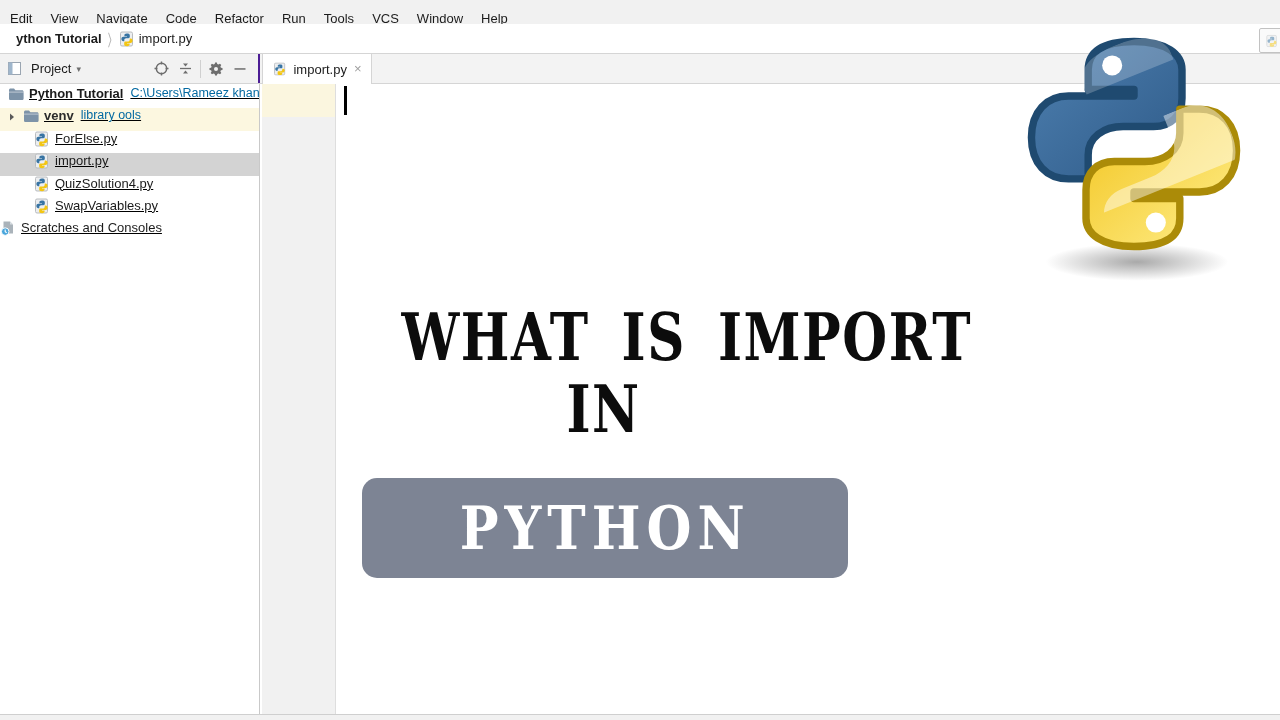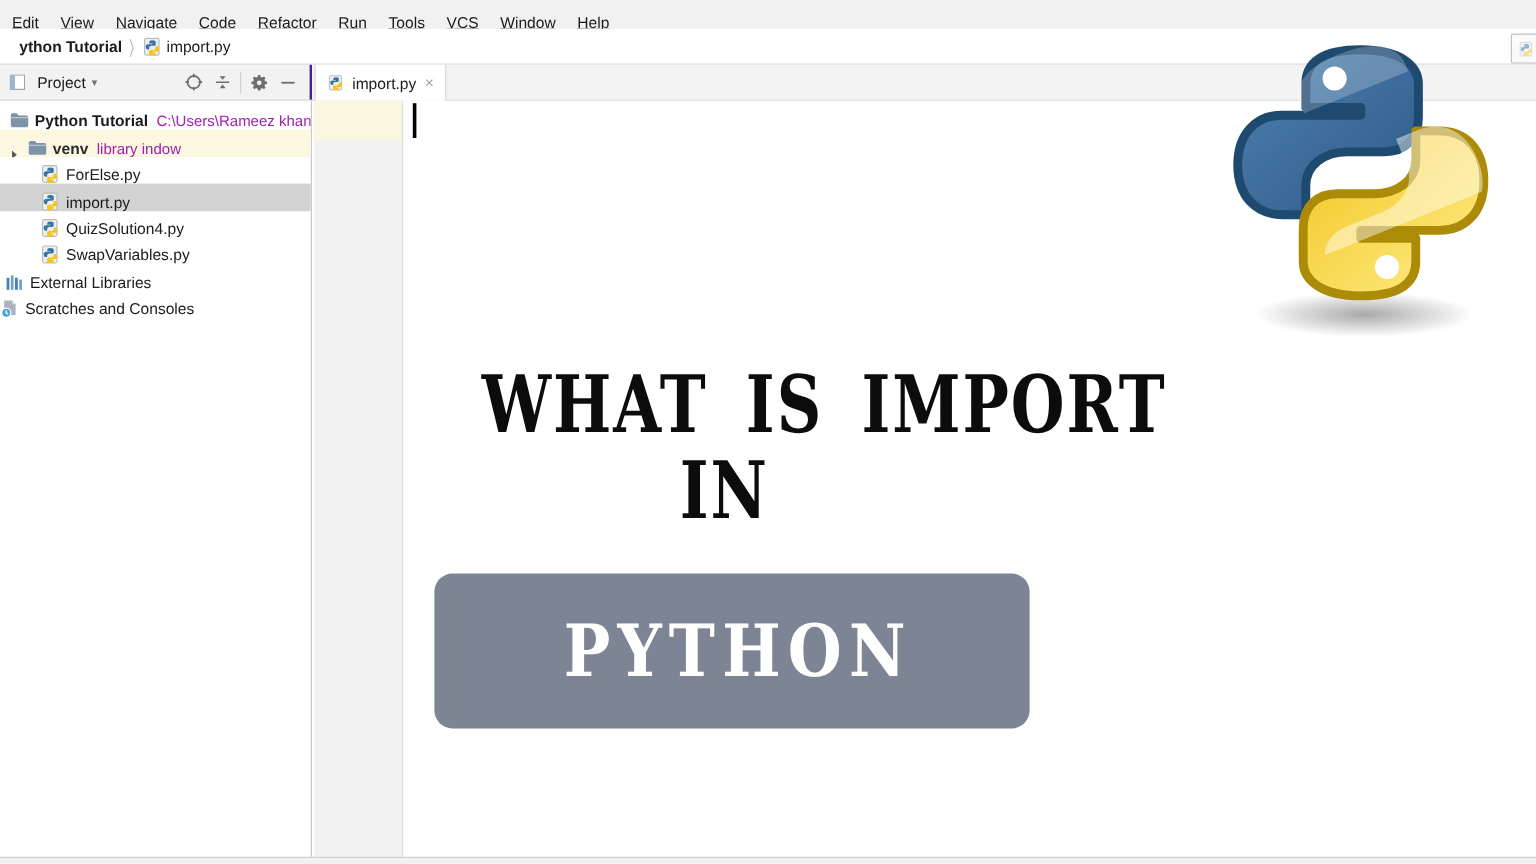--- a/index.html
+++ b/index.html
@@ -5,21 +5,21 @@
   html,body{margin:0;padding:0;}
   #page{
     position:relative;width:1280px;height:720px;overflow:hidden;
     background:#ffffff;font-family:"Liberation Sans",sans-serif;
     -webkit-font-smoothing:antialiased;
   }
   
   .menu-bar{
     position:absolute;left:0;top:0;width:1280px;height:39px;
     background:#f1f1f1;border-bottom:1px solid #dadada;
-    display:flex;align-items:center;padding-left:1px;box-sizing:border-box;text-decoration:underline;
+    display:flex;align-items:center;padding-left:1px;box-sizing:border-box;
   }
   .menu-item{
     font-size:13px;color:#1b1b1b;padding:0 9px;line-height:22px;cursor:default;
   }
   .menu-item u{text-decoration:underline;}
   
   .breadcrumb-bar{
     position:absolute;left:0;top:24px;width:1280px;height:30px;
     background:#ffffff;border-bottom:1px solid #d5d5d5;
     display:flex;align-items:center;box-sizing:border-box;
@@ -55,29 +55,29 @@
     display:flex;align-items:center;justify-content:center;box-sizing:border-box;gap:5px;
   }
   .tab-label{font-size:13px;color:#1b1b1b;}
   .tab-close{font-size:13px;color:#9e9e9e;margin-left:2px;line-height:10px;}
   
   .project-panel{
     position:absolute;left:0;top:84px;width:260px;bottom:6px;background:#ffffff;
     border-right:1px solid #c9c9c9;box-sizing:border-box;overflow:hidden;
   }
   .tree{padding-top:2px;}
-  .tree-row{height:22.4px;display:flex;align-items:flex-end;white-space:nowrap;overflow:hidden;}
+  .tree-row{height:22.4px;display:flex;align-items:flex-start;white-space:nowrap;overflow:hidden;text-decoration:underline;}
   .tree-row.venv-row{background:#fcf7e0;}
   .tree-row.selected{background:#d3d3d3;}
   .tree-arrow{width:10px;height:10px;margin-right:6px;flex:0 0 auto;}
   .tree-icon{width:16px;height:16px;margin-right:5px;flex:0 0 auto;display:flex;align-items:center;}
   .tree-label{font-size:13px;color:#1b1b1b;}
   .tree-label.bold{font-weight:bold;}
   .tree-label.semibold{font-weight:bold;color:#2b2b2b;}
-  .tree-detail{font-size:12.5px;color:#a21caf;margin-left:7px;}
+  .tree-detail{font-size:12.5px;color:#0369a1;margin-left:7px;}
   .gutter{
     position:absolute;left:262px;top:84px;width:74px;bottom:6px;background:#f1f1f1;
     border-right:1px solid #dedede;box-sizing:border-box;
   }
   .gutter-yellow{position:absolute;left:0;top:0;width:100%;height:33px;background:#fbf6df;}
   .editor{position:absolute;left:337px;top:84px;right:0;bottom:6px;background:#ffffff;}
   .caret{position:absolute;left:7px;top:2px;width:3px;height:29px;background:#000;}
   .bottom-strip{
     position:absolute;left:0;bottom:0;width:1280px;height:6px;
     background:#f1f1f1;border-top:1px solid #cfcfcf;box-sizing:border-box;
@@ -92,22 +92,22 @@
   .overlay-wrap{position:absolute;left:321px;top:0;width:566px;height:720px;pointer-events:none;}
   .title-line{
     position:absolute;left:0;width:100%;text-align:center;
     font-family:"DejaVu Serif","Liberation Serif",serif;font-weight:bold;color:#0c0c0c;
   }
   .title-line .squeeze{display:inline-block;transform:scaleX(.78);transform-origin:center;
     font-size:66px;line-height:62px;letter-spacing:2px;word-spacing:16px;white-space:nowrap;}
   .title-1{top:306px;}
   .title-2{top:378px;}
   .overlay-button{
-    position:absolute;left:41px;top:478px;width:486px;height:129px;border-radius:15px;
-    display:flex;align-items:center;justify-content:center;padding-left:10px;
+    position:absolute;left:41px;top:478px;width:486px;height:100px;border-radius:15px;
+    display:flex;align-items:center;justify-content:center;
   }
   .overlay-button .squeeze{display:inline-block;transform:scaleX(.86);transform-origin:center;
     font-family:"DejaVu Serif","Liberation Serif",serif;font-weight:bold;color:#ffffff;
     font-size:60px;letter-spacing:7px;white-space:nowrap;}
 </style>
 </head>
 <body>
 
 <div id="page">
 
@@ -208,21 +208,21 @@
           <span class="tree-arrow"><svg width="10" height="10" viewBox="0 0 10 10">
               <path d="M3 1.5l4 3.5-4 3.5z" fill="#5a5a5a"></path>
             </svg></span>
           <span class="tree-icon">
             <svg width="16" height="14" viewBox="0 0 16 14">
               <path d="M1 3c0-.9.7-1.6 1.6-1.6H6l1.4 1.8H14c.9 0 1.6.7 1.6 1.6v6.6c0 .9-.7 1.6-1.6 1.6H2.6c-.9 0-1.6-.7-1.6-1.6V3z" fill="#7d93a8"></path>
               <rect x="1" y="4.6" width="14.6" height="1" fill="#ffffff" opacity=".5"></rect>
             </svg>
           </span>
           <span class="tree-label semibold">venv</span>
-          <span class="tree-detail">library indow</span>
+          <span class="tree-detail">library ools</span>
         </div>
         <div class="tree-row" style="padding-left: 34px;">
           <span class="tree-icon">
             <svg width="16" height="16" viewBox="0 0 16 16">
               <rect x="1.5" y="1" width="12" height="14" rx="1.5" fill="#eceef0" stroke="#b9bcbf" stroke-width="1"></rect>
               <path fill="#3874a3" d="M7.9 2.6c-1.8 0-2.5.8-2.5 1.6v1.1h2.6v.5H4.3c-1.1 0-1.9.9-1.9 2.2s.8 2.2 1.9 2.2h1v-1.2c0-1 .9-1.8 1.9-1.8h2.2c.9 0 1.4-.6 1.4-1.4V4.2c0-1-.9-1.6-2.9-1.6z"></path>
               <path fill="#f3c613" d="M8.1 15.2c1.8 0 2.5-.8 2.5-1.6v-1.1H8v-.5h3.7c1.1 0 1.9-.9 1.9-2.2s-.8-2.2-1.9-2.2h-1v1.2c0 1-.9 1.8-1.9 1.8H6.6c-.9 0-1.4.6-1.4 1.4v1.6c0 1 .9 1.6 2.9 1.6z"></path>
             </svg>
           </span>
           <span class="tree-label">ForElse.py</span>
@@ -249,31 +249,20 @@
         </div>
         <div class="tree-row" style="padding-left: 34px;">
           <span class="tree-icon">
             <svg width="16" height="16" viewBox="0 0 16 16">
               <rect x="1.5" y="1" width="12" height="14" rx="1.5" fill="#eceef0" stroke="#b9bcbf" stroke-width="1"></rect>
               <path fill="#3874a3" d="M7.9 2.6c-1.8 0-2.5.8-2.5 1.6v1.1h2.6v.5H4.3c-1.1 0-1.9.9-1.9 2.2s.8 2.2 1.9 2.2h1v-1.2c0-1 .9-1.8 1.9-1.8h2.2c.9 0 1.4-.6 1.4-1.4V4.2c0-1-.9-1.6-2.9-1.6z"></path>
               <path fill="#f3c613" d="M8.1 15.2c1.8 0 2.5-.8 2.5-1.6v-1.1H8v-.5h3.7c1.1 0 1.9-.9 1.9-2.2s-.8-2.2-1.9-2.2h-1v1.2c0 1-.9 1.8-1.9 1.8H6.6c-.9 0-1.4.6-1.4 1.4v1.6c0 1 .9 1.6 2.9 1.6z"></path>
             </svg>
           </span>
           <span class="tree-label">SwapVariables.py</span>
-        </div>
-        <div class="tree-row" style="padding-left: 4px;">
-          <span class="tree-icon">
-            <svg width="16" height="16" viewBox="0 0 16 16">
-              <rect x="1.5" y="4.5" width="2.3" height="10" fill="#4a7fb5"></rect>
-              <rect x="5" y="2.5" width="2.3" height="12" fill="#6ba3d6"></rect>
-              <rect x="8.5" y="4.5" width="2.3" height="10" fill="#4a7fb5"></rect>
-              <rect x="12" y="6" width="2.3" height="8.5" fill="#6ba3d6"></rect>
-            </svg>
-          </span>
-          <span class="tree-label">External Libraries</span>
         </div>
         <div class="tree-row" style="padding-left: 0;">
           <span class="tree-icon">
             <svg width="16" height="16" viewBox="0 0 16 16">
               <path d="M3.5 1.5h6.5l3 3v9h-9.5z" fill="#aab3ba"></path>
               <path d="M10 1.5l3 3h-3z" fill="#d7dde1"></path>
               <circle cx="5.2" cy="11.6" r="3.8" fill="#49a6dc" stroke="#ffffff" stroke-width="1"></circle>
               <path d="M5.2 9.6v2.1l1.5 1" stroke="#ffffff" stroke-width="1.1" fill="none"></path>
             </svg>
           </span>

